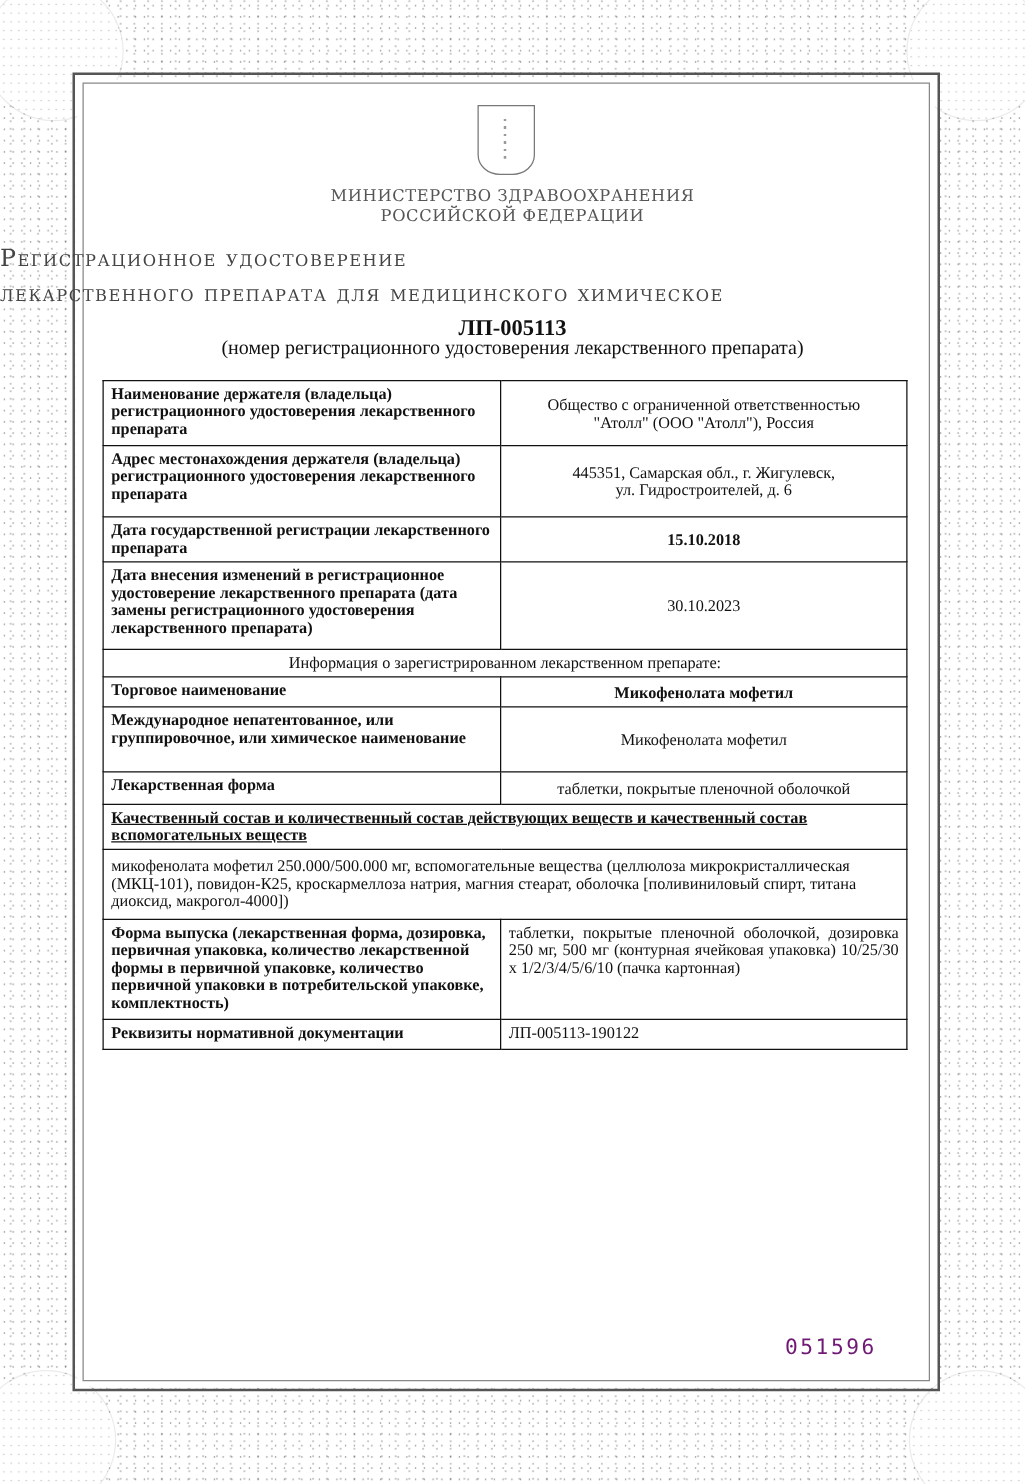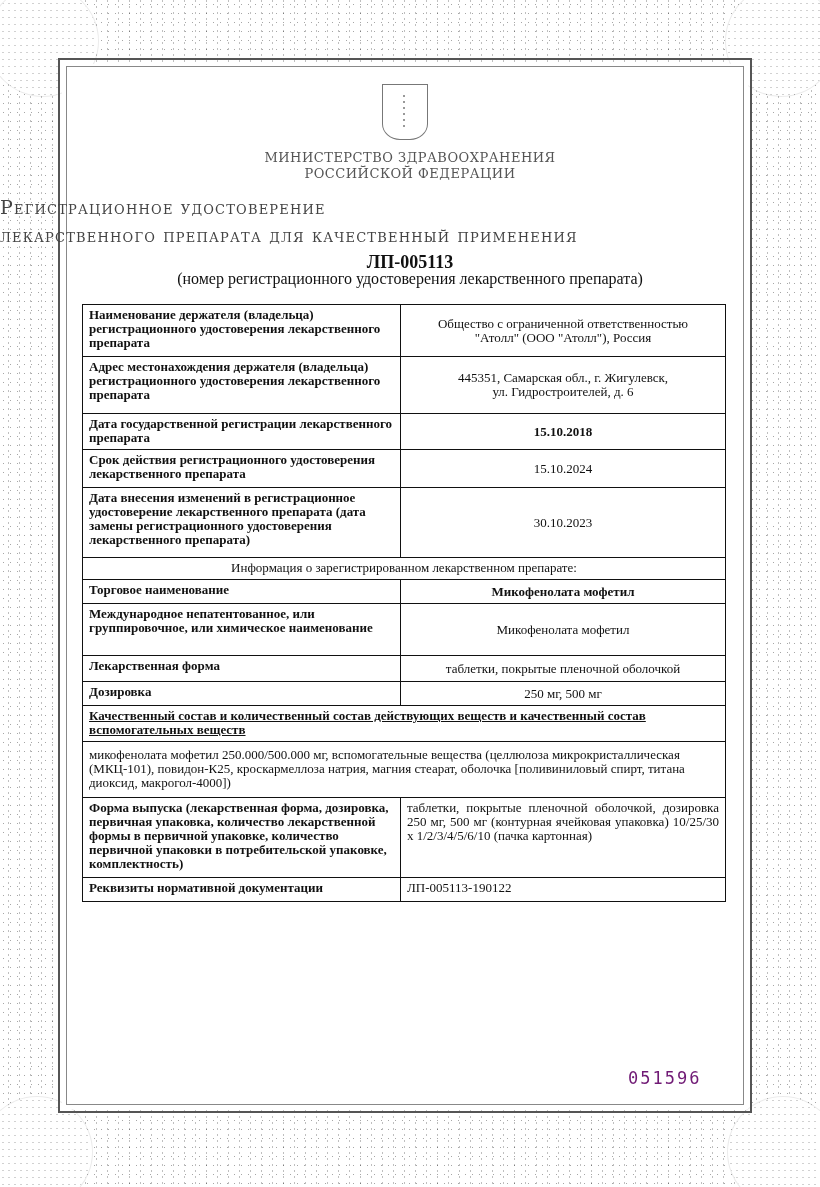--- a/index.html
+++ b/index.html
@@ -105,67 +105,59 @@
 <div class="corner-ring bl"></div>
 <div class="corner-ring br"></div>
 <div class="border-clear"></div>
 <div class="frame-outer"></div>
 <div class="frame-inner"></div>
 
 <div class="emblem"></div>
 <div class="ministry l1">МИНИСТЕРСТВО ЗДРАВООХРАНЕНИЯ</div>
 <div class="ministry l2">РОССИЙСКОЙ ФЕДЕРАЦИИ</div>
 <div class="title t1">Регистрационное удостоверение</div>
-<div class="title t2">лекарственного препарата для качественный применения</div>
+<div class="title t2">лекарственного препарата для медицинского химическое</div>
 <div class="reg-number">ЛП-005113</div>
 <div class="reg-caption">(номер регистрационного удостоверения лекарственного препарата)</div>
 
 <table class="doc-table">
   <tbody>
       <tr style="height:52px;">
     <td class="lbl">Наименование держателя (владельца) регистрационного удостоверения лекарственного препарата</td>
     <td class="val" style="padding:0 24px;">Общество с ограниченной ответственностью "Атолл" (ООО "Атолл"), Россия</td>
   </tr>
   <tr style="height:57px;">
     <td class="lbl">Адрес местонахождения держателя (владельца) регистрационного удостоверения лекарственного препарата</td>
     <td class="val">
       <div>445351, Самарская обл., г. Жигулевск,</div>
       <div>ул. Гидростроителей, д. 6</div>
     </td>
   </tr>
   <tr style="height:36px;margin-left:48px;">
     <td class="lbl">Дата государственной регистрации лекарственного препарата</td>
     <td class="val bold">15.10.2018</td>
   </tr>
-  <tr style="height:38px;">
-    <td class="lbl">Срок действия регистрационного удостоверения лекарственного препарата</td>
-    <td class="val">15.10.2024</td>
-  </tr>
   <tr style="height:70px;">
     <td class="lbl">Дата внесения изменений в регистрационное удостоверение лекарственного препарата (дата замены регистрационного удостоверения лекарственного препарата)</td>
     <td class="val">30.10.2023</td>
   </tr>
   <tr style="height:22px;">
     <td colspan="2" class="full">Информация о зарегистрированном лекарственном препарате:</td>
   </tr>
   <tr style="height:24px;">
     <td class="lbl">Торговое наименование</td>
     <td class="val bold">Микофенолата мофетил</td>
   </tr>
   <tr style="height:52px;">
     <td class="lbl">Международное непатентованное, или группировочное, или химическое наименование</td>
     <td class="val">Микофенолата мофетил</td>
   </tr>
   <tr style="height:26px;">
     <td class="lbl">Лекарственная форма</td>
     <td class="val">таблетки, покрытые пленочной оболочкой</td>
-  </tr>
-  <tr style="height:24px;">
-    <td class="lbl">Дозировка</td>
-    <td class="val">250 мг, 500 мг</td>
   </tr>
   <tr style="height:36px;text-decoration:underline;">
     <td colspan="2" class="full-bold" style="padding-right:60px;">Качественный состав и количественный состав действующих веществ и качественный состав вспомогательных веществ</td>
   </tr>
   <tr style="height:56px;">
     <td colspan="2" class="left" style="padding-top:6px;">микофенолата мофетил 250.000/500.000 мг, вспомогательные вещества (целлюлоза микрокристаллическая (МКЦ-101), повидон-К25, кроскармеллоза натрия, магния стеарат, оболочка [поливиниловый спирт, титана диоксид, макрогол-4000])</td>
   </tr>
   <tr style="height:80px;">
     <td class="lbl">Форма выпуска (лекарственная форма, дозировка, первичная упаковка, количество лекарственной формы в первичной упаковке, количество первичной упаковки в потребительской упаковке, комплектность)</td>
     <td class="just">таблетки, покрытые пленочной оболочкой, дозировка 250 мг, 500 мг (контурная ячейковая упаковка) 10/25/30 x 1/2/3/4/5/6/10 (пачка картонная)</td>

